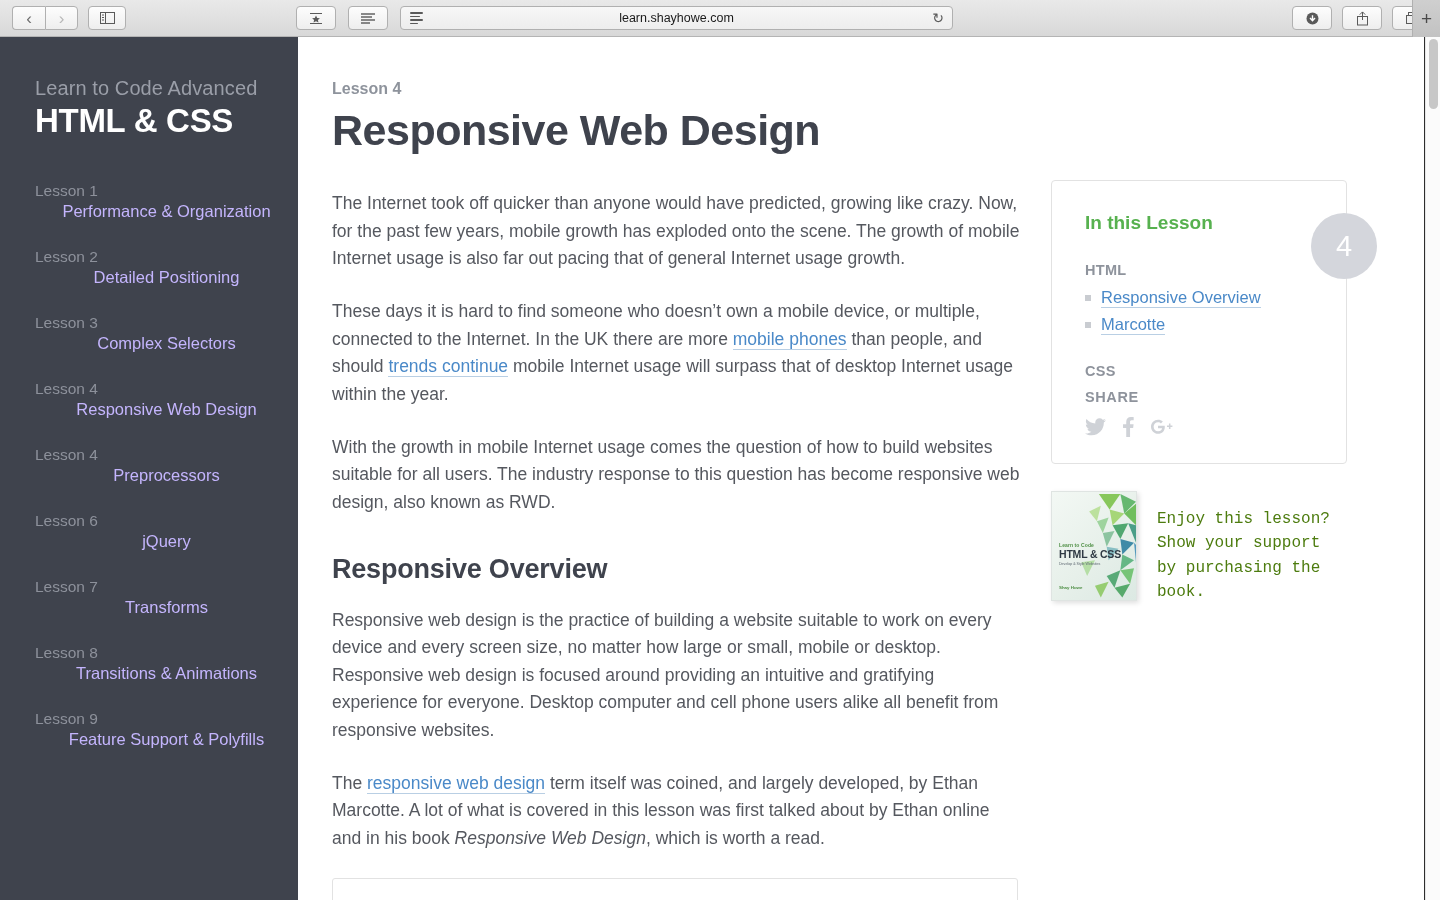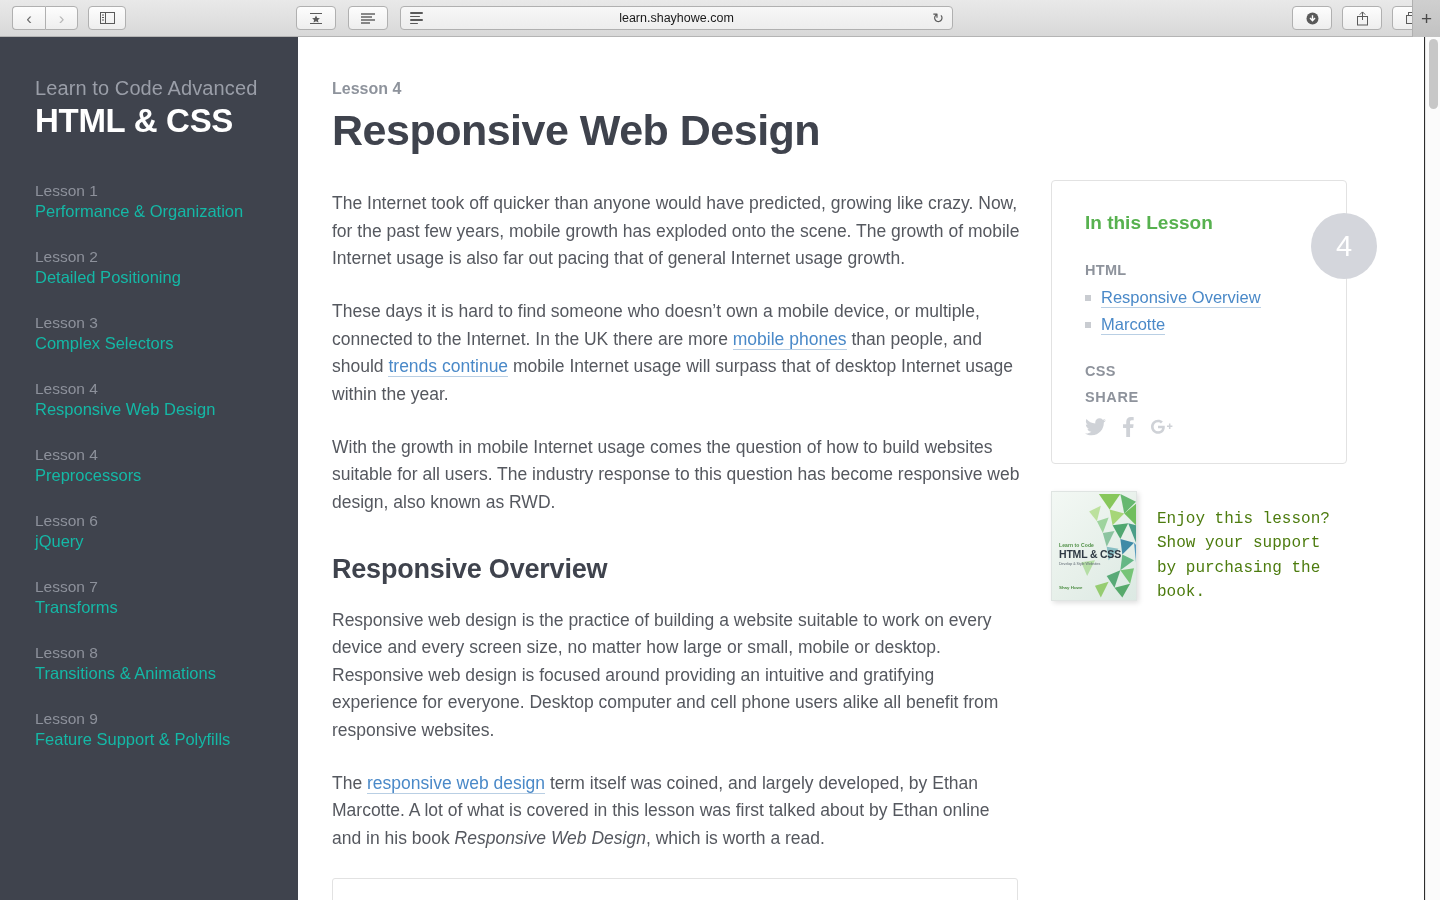--- a/index.html
+++ b/index.html
@@ -93,22 +93,23 @@
     font-size: 33px; color: #ffffff; font-weight: bold;
     letter-spacing: -0.3px; margin-bottom: 42px;
   }
   .lesson-nav { display: block; }
   .lesson-item { margin-bottom: 27px; display: block; cursor: pointer; }
   .lesson-num {
     font-size: 15.5px; color: #8d919b; font-weight: 300;
     display: block; margin-bottom: 2px;
   }
   .lesson-name {
-    font-size: 16.5px; color: #14b8a6; font-weight: 400;
+    font-size: 16.5px; color: #c4b5fd; font-weight: 400;
     display: block;
+    text-align: center;
   }
 
   
   .content-area {
     position: absolute; top: 0; left: 298px;
     width: 1142px; height: 863px;
     background: #ffffff;
     padding: 43px 0 0 34px;
   }
   .article { width: 688px; float: left; }

